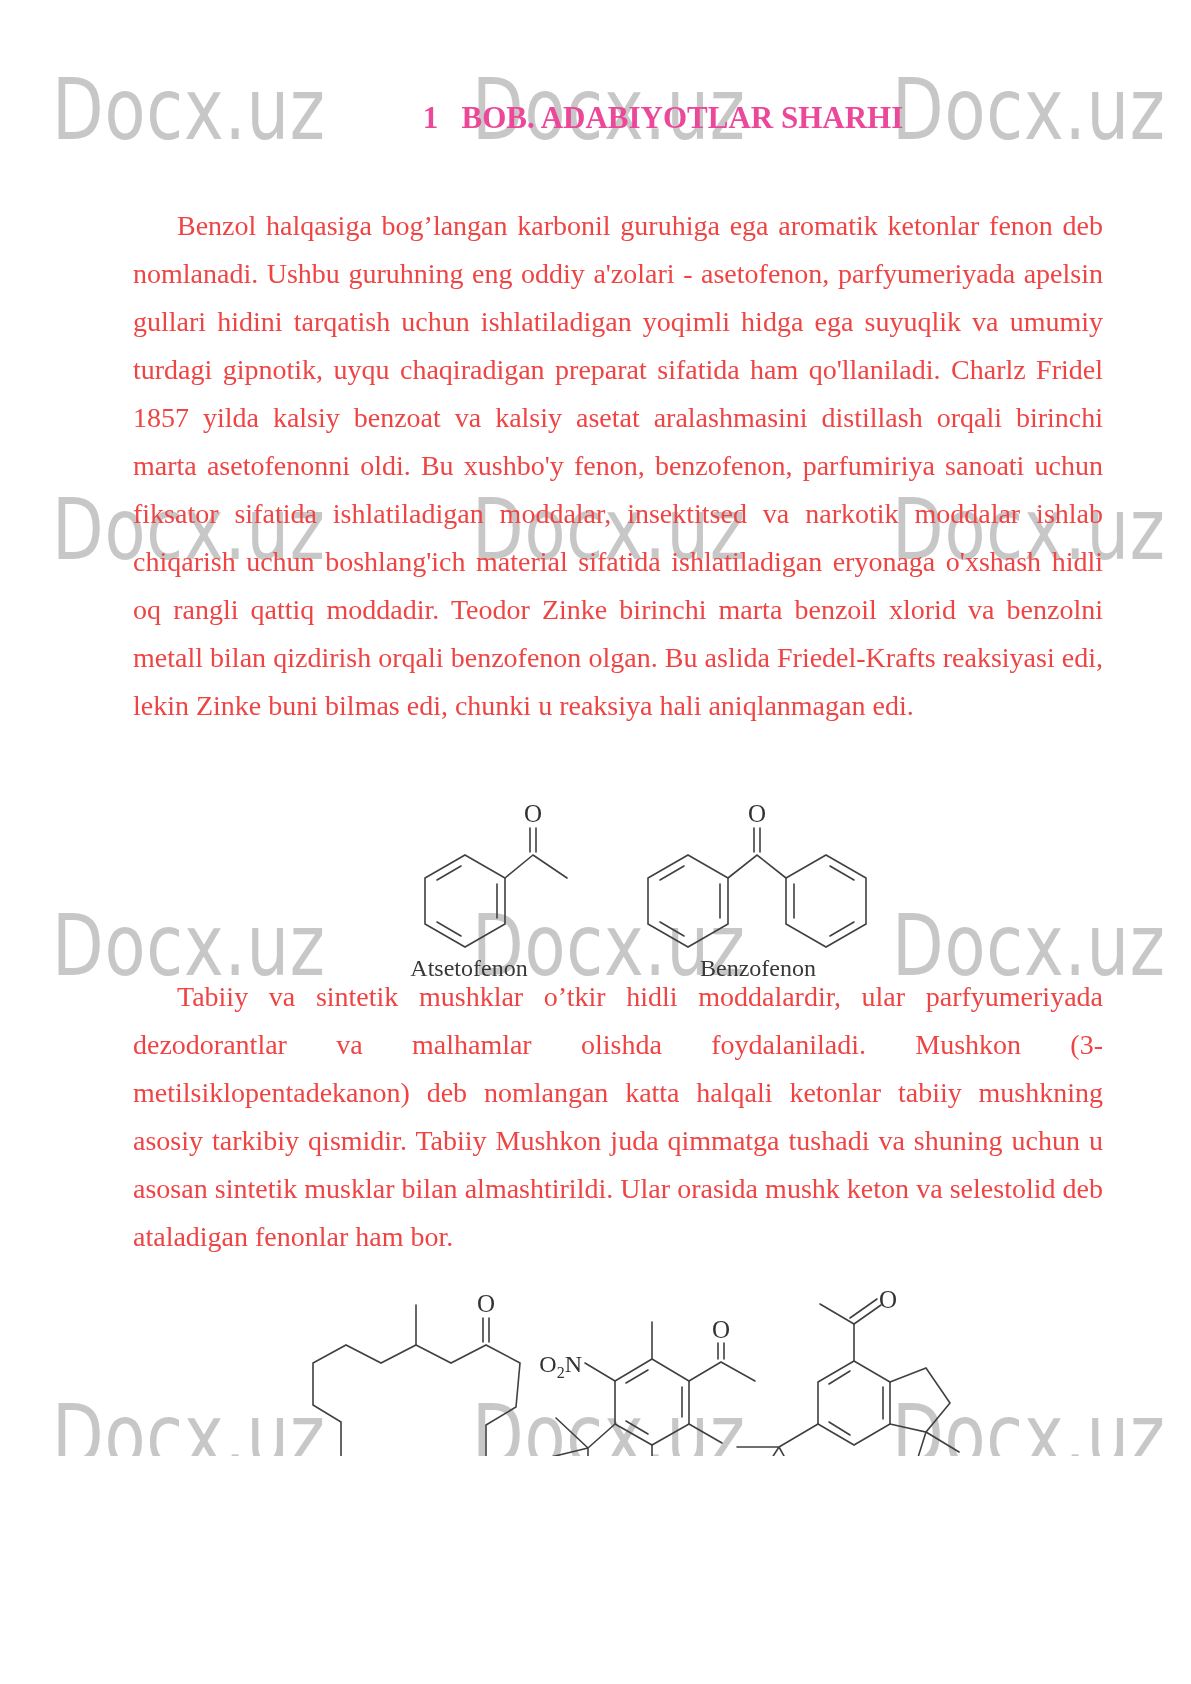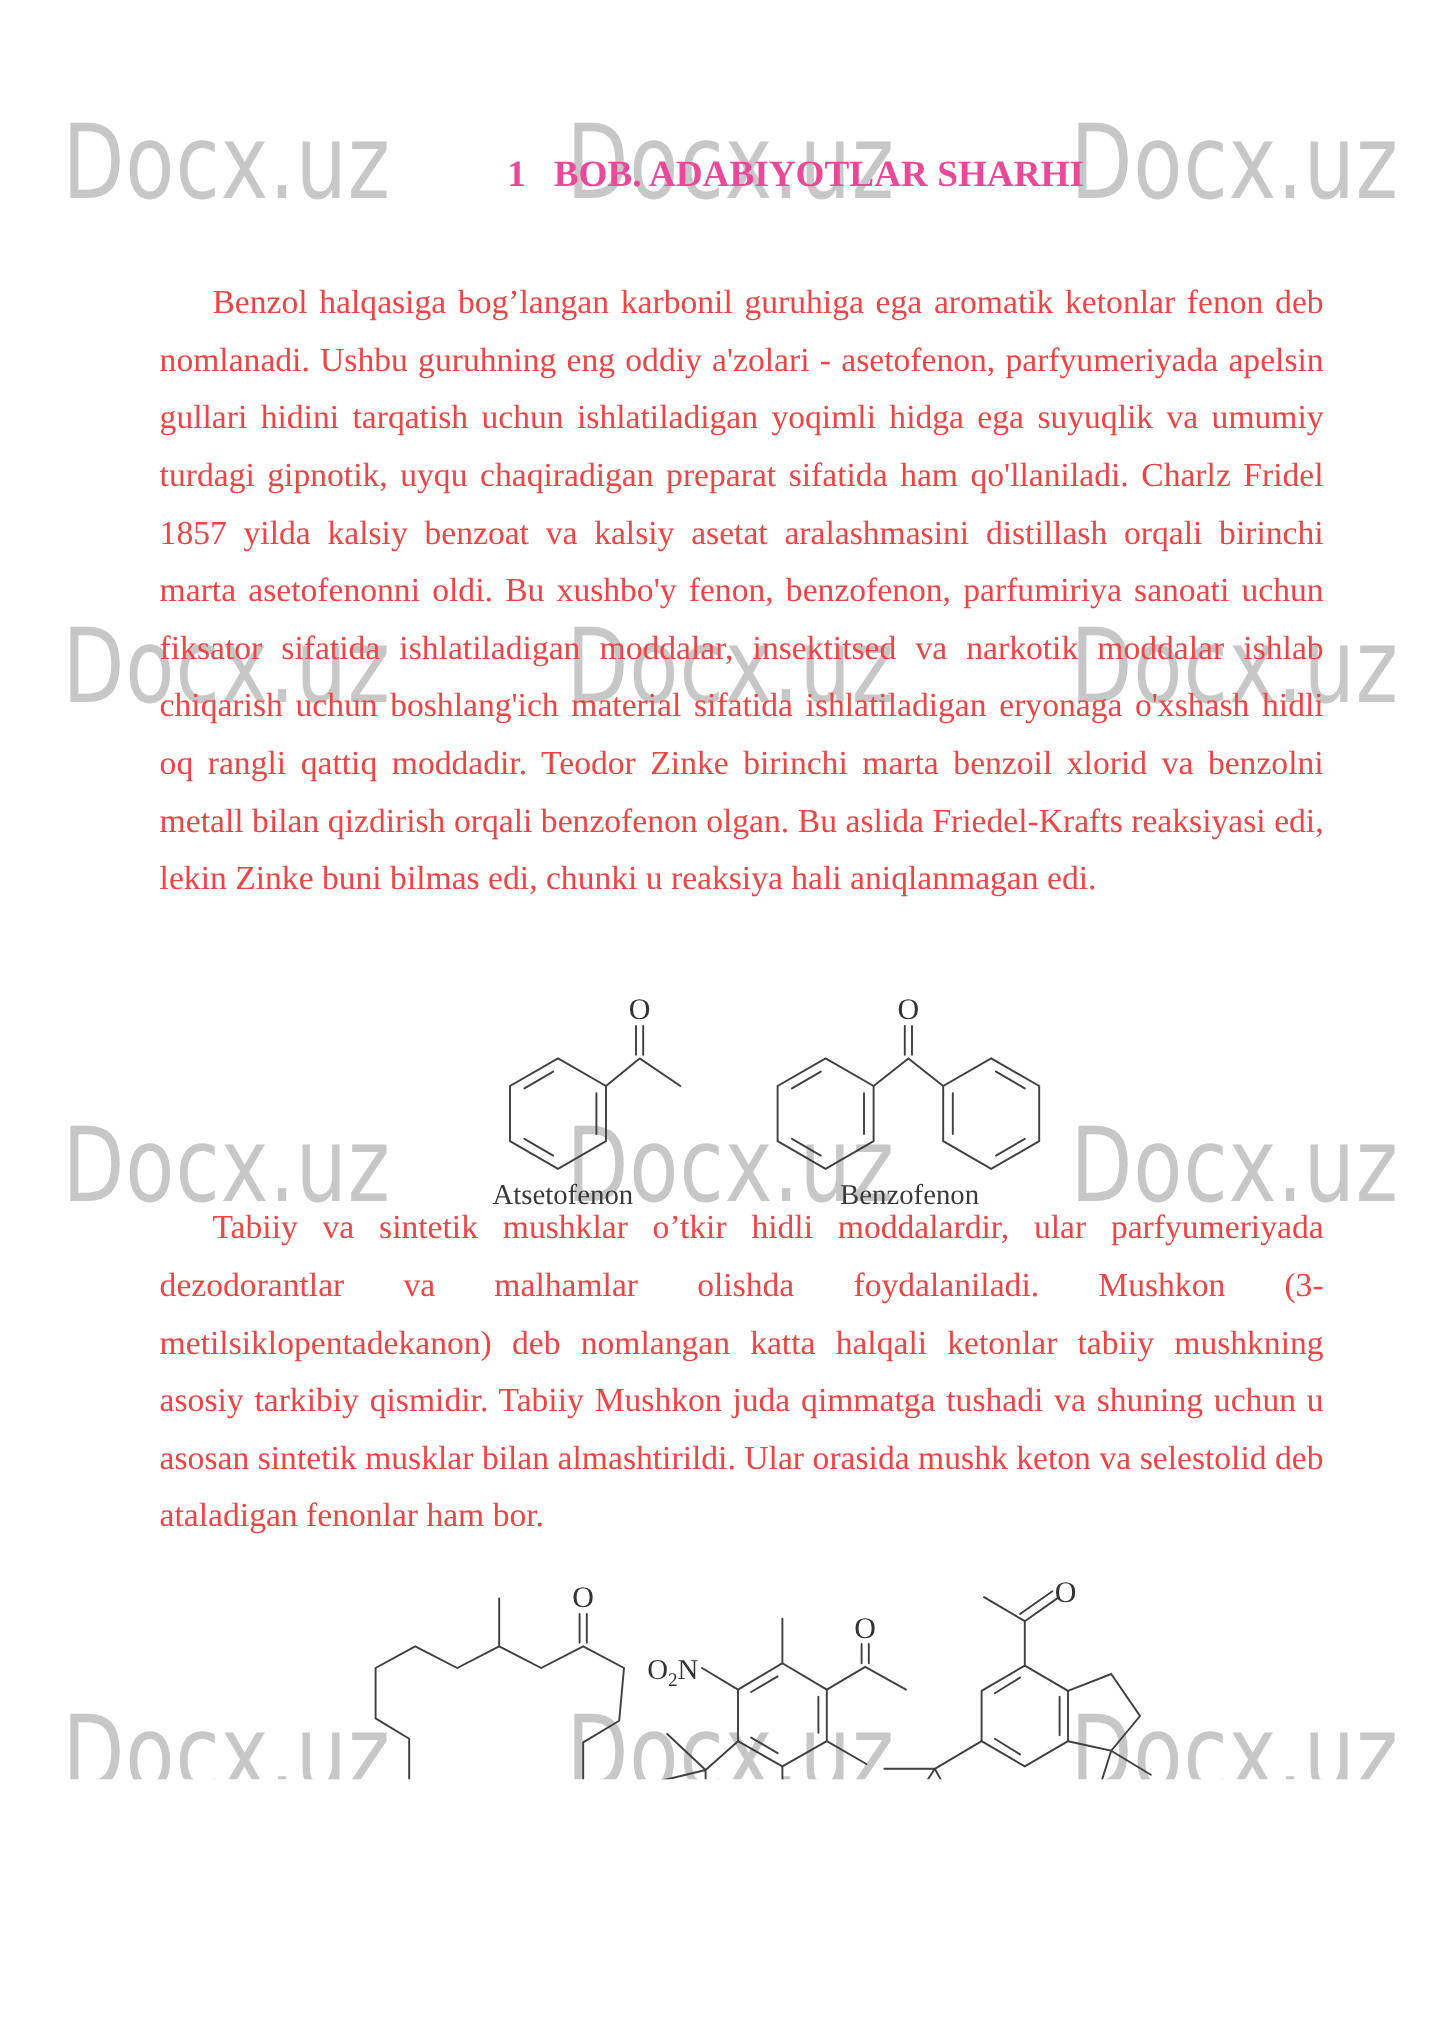--- a/index.html
+++ b/index.html
@@ -1,18 +1,18 @@
 <!DOCTYPE html>
 <html><head>
 <meta charset="utf-8">
 <style>
   html,body{margin:0;padding:0;background:#ffffff;}
   #page{
     position:relative;width:1191px;height:1456px;background:#ffffff;
-    overflow:hidden;font-family:"Liberation Serif",serif;color:#1b1b1b;margin-top:27px;
+    overflow:hidden;font-family:"Liberation Serif",serif;color:#1b1b1b;
   }
   
   .wm{
     position:absolute;font-family:"DejaVu Sans",sans-serif;font-size:86px;
     line-height:1;color:#c7c7c7;letter-spacing:1px;white-space:nowrap;
     transform:scaleX(0.78);transform-origin:left top;user-select:none;
   }
   
   .chapter,.section{
     position:absolute;left:133px;width:970px;margin:0;text-align:center;

